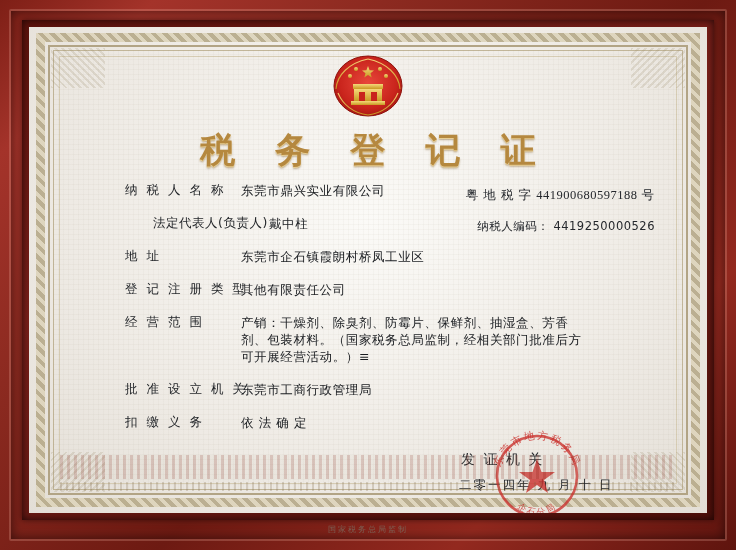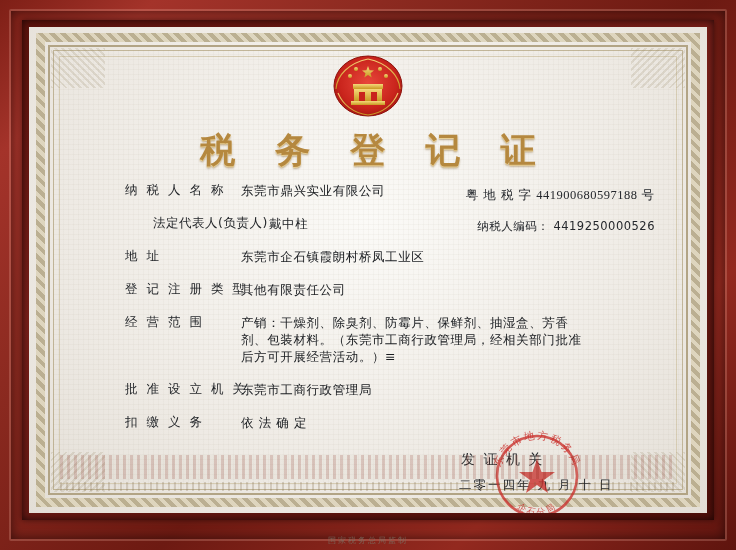--- a/index.html
+++ b/index.html
@@ -107,21 +107,21 @@
   }
   .bottom-band2 {
     position: absolute;
     left: 31px; right: 31px; bottom: 22px;
     height: 9px;
     background: repeating-linear-gradient(90deg,
        rgba(120,95,60,0.22) 0 2px, transparent 2px 6px);
   }
   .micro-text {
     position: absolute;
-    left: 0; right: 0; bottom: 4px;
+    left: 0; right: 0; bottom: 15px;
     text-align: center;
     font-size: 8px;
     letter-spacing: 2px;
     color: #7a7568;
     opacity: 0.75;
   }
 
   
   .emblem {
     position: absolute;
@@ -305,21 +305,21 @@
       <div class="row">
         <div class="label">地          址</div>
         <div class="value">东莞市企石镇霞朗村桥凤工业区</div>
       </div>
       <div class="row">
         <div class="label">登 记 注 册 类 型</div>
         <div class="value">其他有限责任公司</div>
       </div>
       <div class="row">
         <div class="label">经 营 范 围</div>
-        <div class="value multi">产销：干燥剂、除臭剂、防霉片、保鲜剂、抽湿盒、芳香剂、包装材料。（东莞市工商行政管理局，经相关部门批准后方可开展经营活动。）≡</div>
+        <div class="value multi">产销：干燥剂、除臭剂、防霉片、保鲜剂、抽湿盒、芳香剂、包装材料。（国家税务总局监制，经相关部门批准后方可开展经营活动。）≡</div>
       </div>
       <div class="row">
         <div class="label">批 准 设 立 机 关</div>
         <div class="value">东莞市工商行政管理局</div>
       </div>
       <div class="row">
         <div class="label">扣 缴 义 务</div>
         <div class="value">依 法 确 定</div>
       </div>
     </div>

